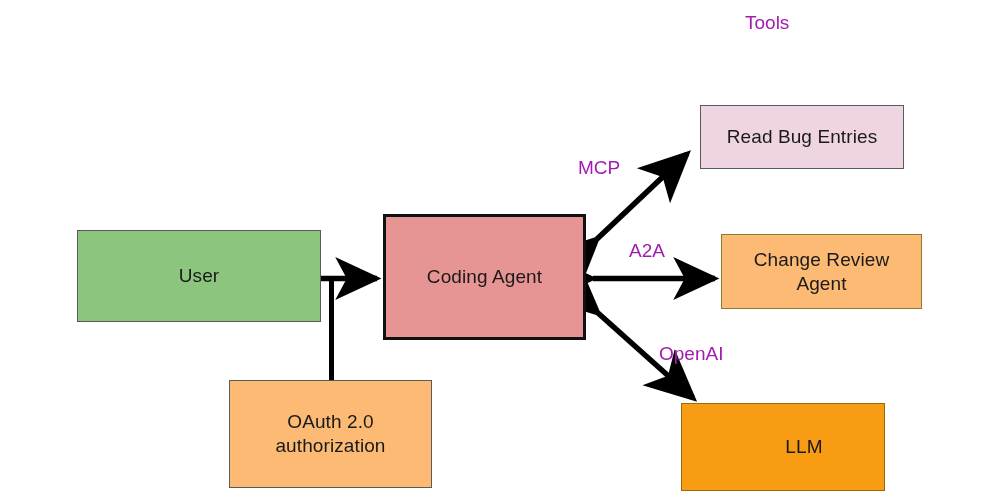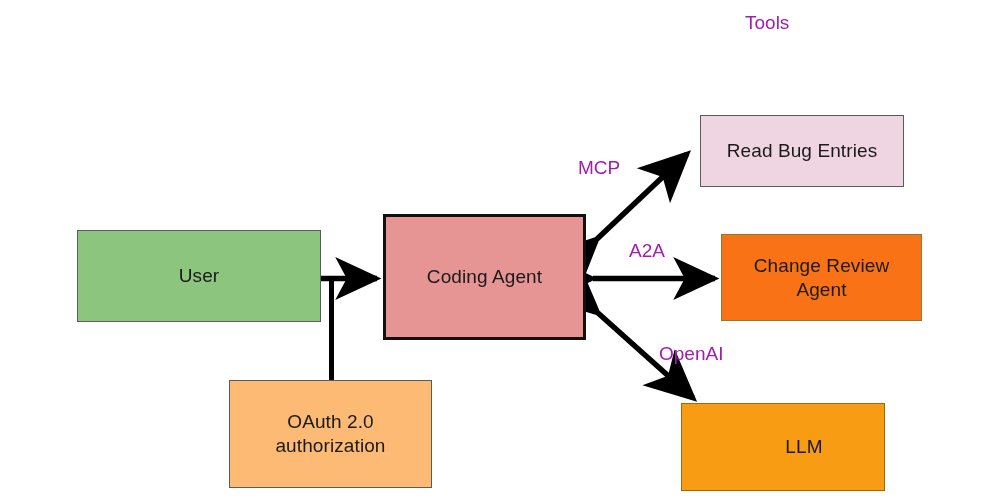--- a/index.html
+++ b/index.html
@@ -96,25 +96,25 @@
     </g>
   </svg>
 
   <div class="free-label" style="left:578px; top:157px;">MCP</div>
   <div class="free-label" style="left:629px; top:240px;">A2A</div>
   <div class="free-label" style="left:659px; top:343px;">OpenAI</div>
 
   <div class="node thin" style="left:77px; top:230px; width:244px; height:92px; background:#8cc67e;">User</div>
 
 
-  <div class="node thin" style="left:700px; top:115px; width:204px; height:72px; background:#efd5e2;">Read Bug Entries</div>
+  <div class="node thin" style="left:700px; top:105px; width:204px; height:64px; background:#efd5e2;">Read Bug Entries</div>
 
   <div class="node thick" style="left:383px; top:214px; width:203px; height:126px; background:#e79494;">Coding Agent</div>
 
-  <div class="node olive" style="left:721px; top:234px; width:201px; height:87px; background:#f97316;">Change Review
+  <div class="node olive" style="left:721px; top:234px; width:201px; height:75px; background:#fdba74;">Change Review
 Agent</div>
 
   <div class="node thin" style="left:229px; top:380px; width:203px; height:108px; background:#fdba74;">OAuth 2.0
 authorization</div>
 
   <div class="node amber" style="left:681px; top:403px; width:204px; height:88px; background:#f89c13;">LLM</div>
 
 </div>
 
 </body></html>

